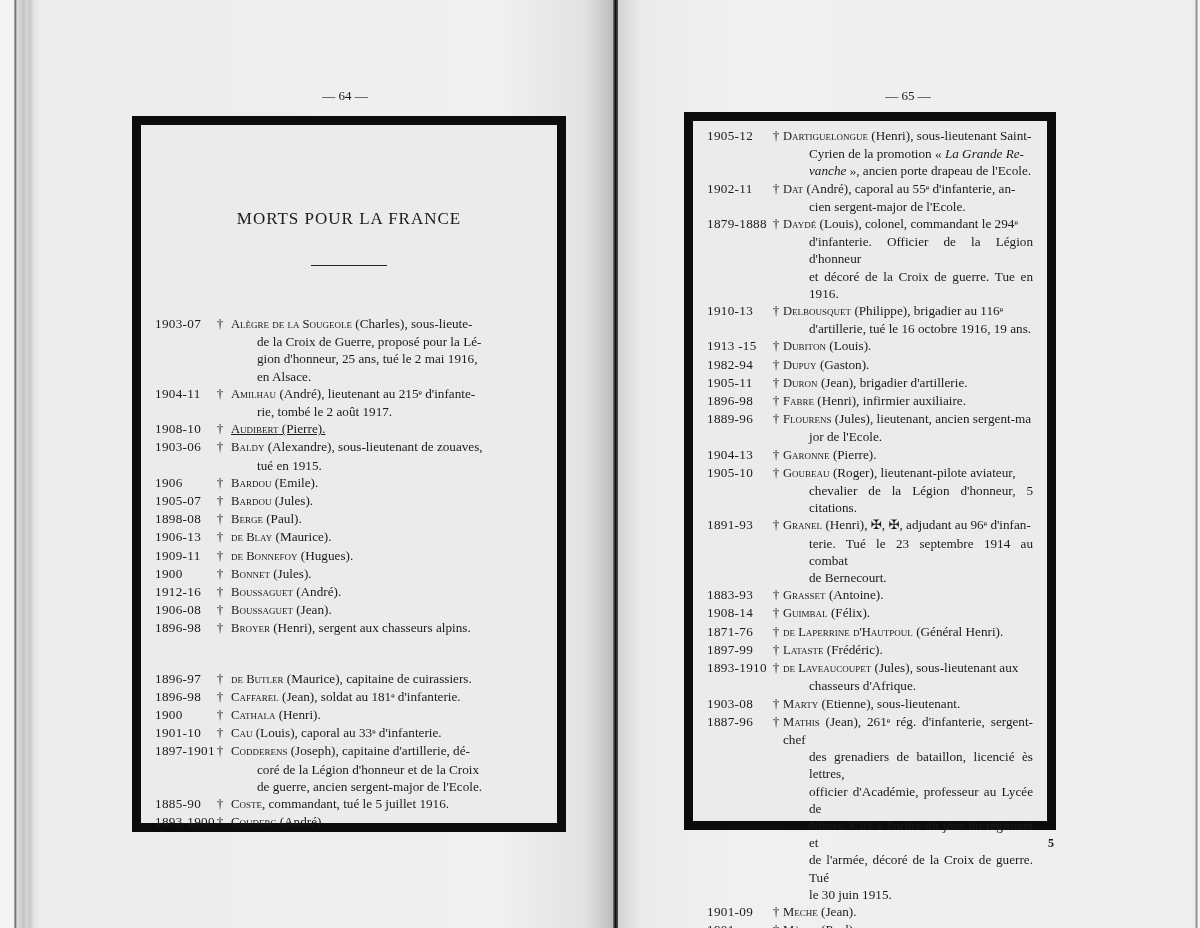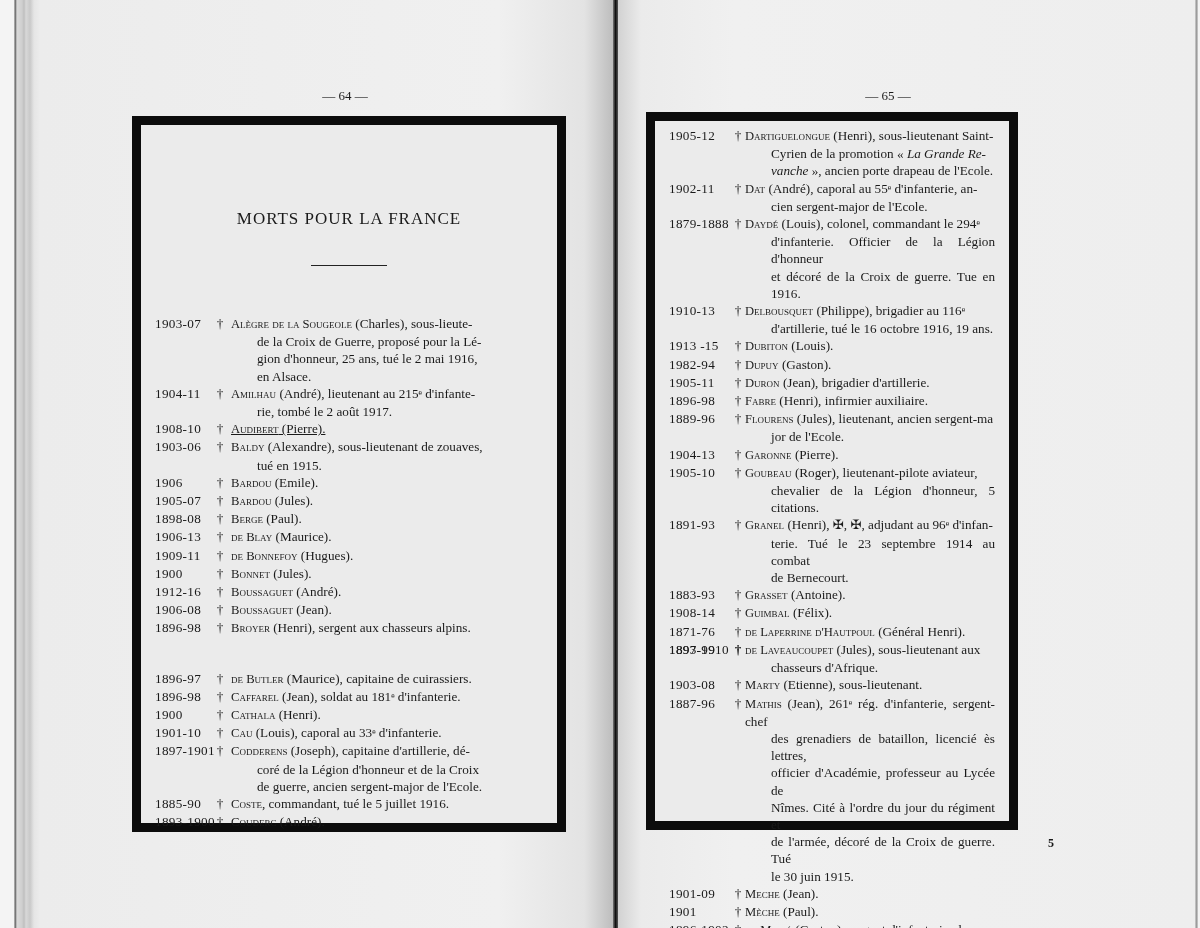--- a/index.html
+++ b/index.html
@@ -25,28 +25,28 @@
       background: linear-gradient(90deg, #d2d2d2 0%, #ebebeb 4%, #f0f0f0 20%, #eeeeee 100%); }
     .gutter { position: absolute; left: 613px; top: 0; width: 5px; height: 928px;
       background: linear-gradient(90deg, #777 0%, #111 50%, #555 100%); }
     .right-edge { position: absolute; left: 1195px; top: 0; width: 5px; height: 928px;
       background: linear-gradient(90deg, #d0d0d0, #8a8a8a 40%, #f3f3f3 60%, #f3f3f3); }
 
     .folio {
       position: absolute; top: 88px; font-size: 13px; text-align: center; width: 200px;
     }
     .folio.left { left: 245px; }
-    .folio.right { left: 788px; }
+    .folio.right { left: 808px; }
 
     .frame {
       position: absolute; border: 9px solid #0c0c0c; box-sizing: border-box;
       background: #ebebeb;
     }
     .frame.left { left: 132px; top: 116px; width: 434px; height: 716px; }
-    .frame.right { left: 646px; top: 112px; width: 372px; height: 718px; text-decoration: underline; }
+    .frame.right { left: 684px; top: 112px; width: 372px; height: 718px; text-decoration: underline; }
 
     .title {
       position: absolute; left: 0; right: 0; top: 84px;
       text-align: center; font-size: 17px; letter-spacing: 1px;
     }
     .title-rule {
       position: absolute; left: 170px; width: 76px; top: 140px; height: 1px; background: #222;
     }
 
     .entries { position: absolute; left: 14px; right: 14px; }
@@ -358,20 +358,23 @@
         <div class="entry">
           <span class="yr">1871-76</span>
           <span class="cross">†</span>
           <div class="txt">
             <span class="first" style="display: block;"><span class="sc">de Laperrine d'Hautpoul</span><span> (Général Henri).</span></span>
           </div>
         </div>
         <div class="entry">
           <span class="yr">1897-99</span>
           <span class="cross">†</span>
+          <div class="txt">
+            <span class="first" style="display: block;"><span class="sc">Lataste</span><span> (Frédéric).</span></span>
+          </div>
         </div>
         <div class="entry">
           <span class="yr">1893-1910</span>
           <span class="cross">†</span>
           <div class="txt">
             <span class="first" style="display: block;"><span class="sc">de Laveaucoupet</span><span> (Jules), sous-lieutenant aux</span></span>
             <span class="cont">chasseurs d'Afrique.</span>
           </div>
         </div>
         <div class="entry">

